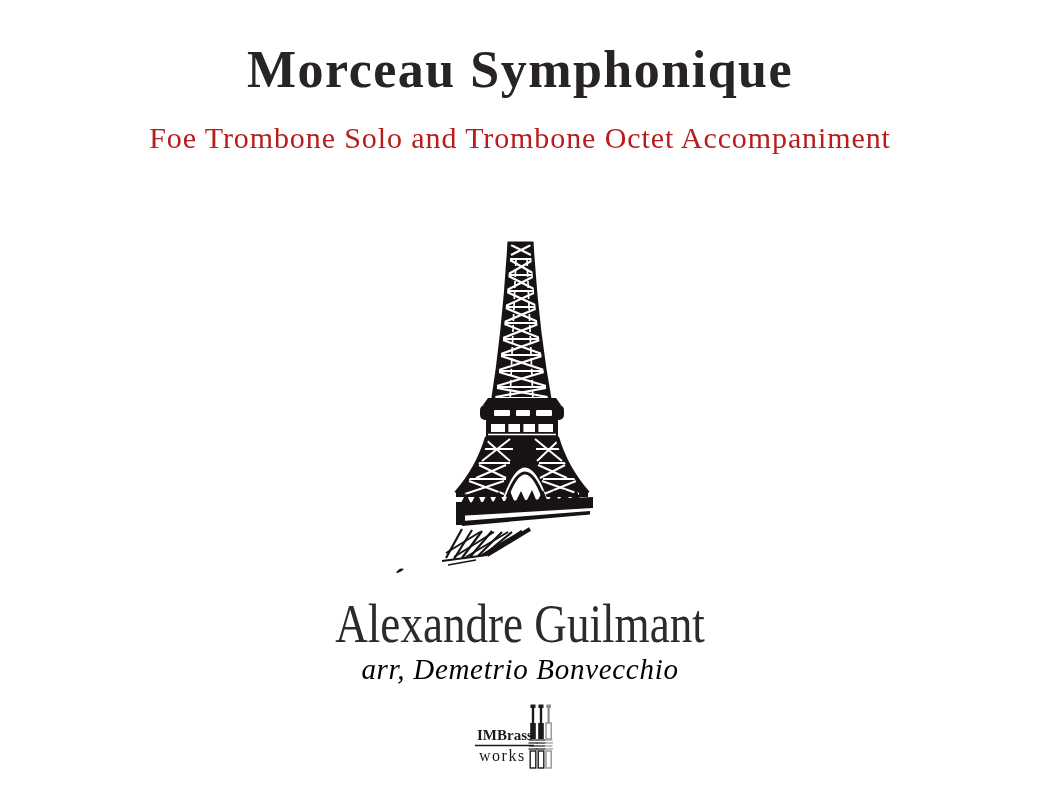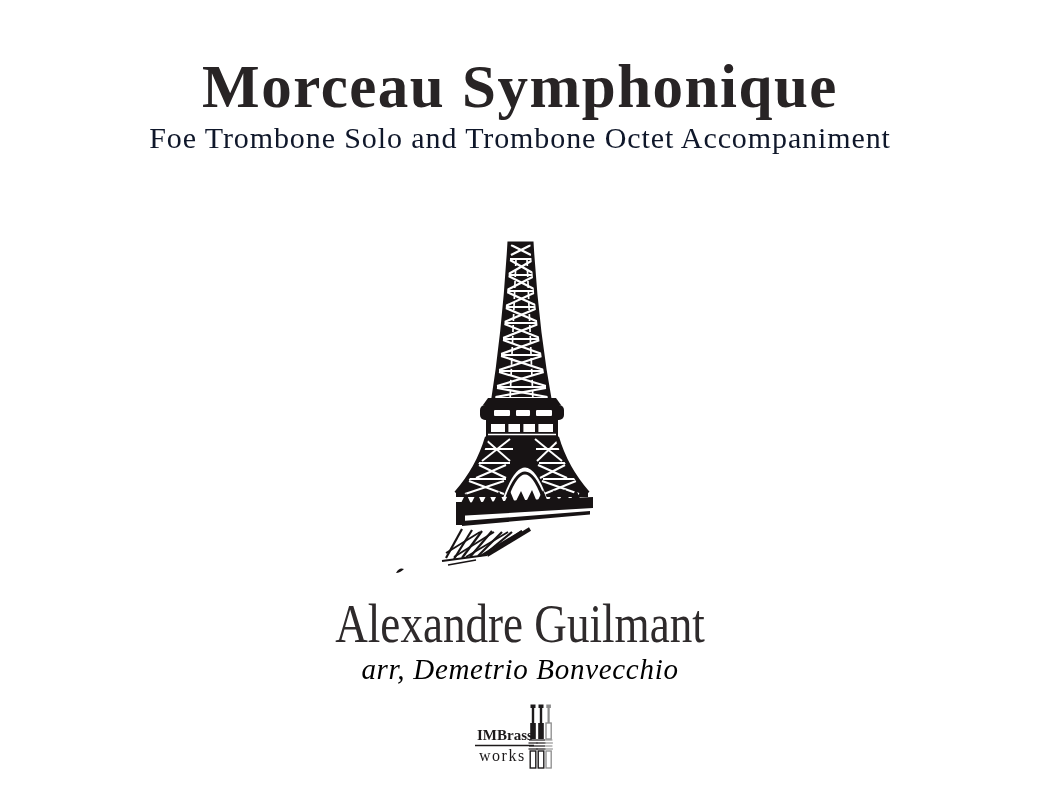--- a/index.html
+++ b/index.html
@@ -13,42 +13,42 @@
   }
   .page {
     position: relative;
     width: 1040px;
     height: 804px;
     background: #ffffff;
     color: #2b2728;
   }
   .title {
     position: absolute;
-    top: 56px;
+    top: 44px;
     left: 50%;
     transform: translateX(-50%);
     margin: 0;
-    font-size: 61px;
+    font-size: 52px;
     line-height: 1;
     font-weight: bold;
     letter-spacing: 1.5px;
     white-space: nowrap;
     color: #28242 5;
     color: #282425;
   }
   .subtitle {
     position: absolute;
     top: 121px;
     left: 50%;
     transform: translateX(-50%);
     font-size: 30px;
     line-height: 1.1;
     letter-spacing: 0.9px;
     white-space: nowrap;
-    color: #0f172a;
+    color: #b91c1c;
   }
   .tower {
     position: absolute;
     top: 235px;
     left: 390px;
     width: 220px;
     height: 345px;
   }
   .composer {
     position: absolute;

